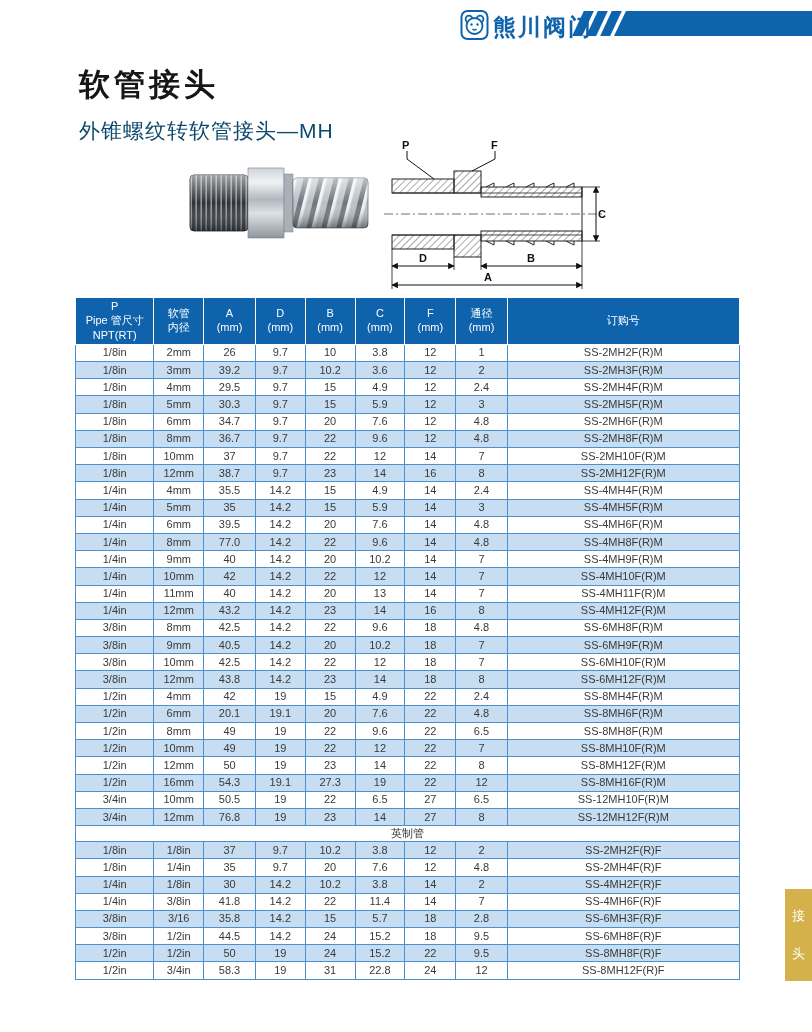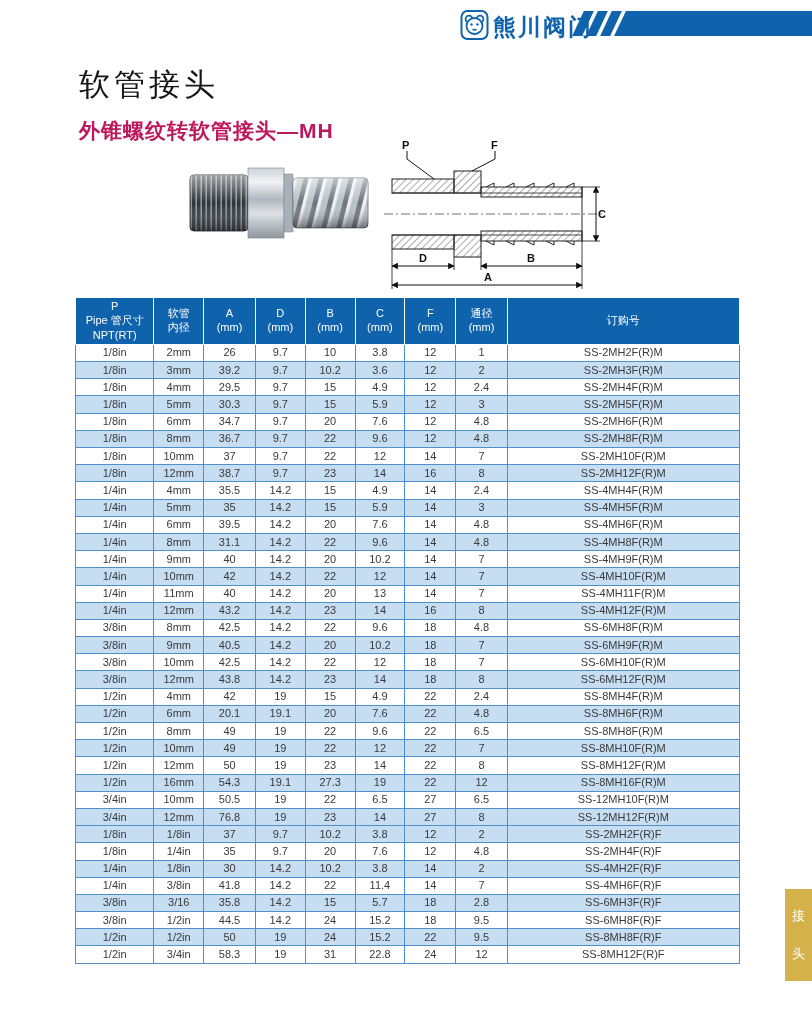--- a/index.html
+++ b/index.html
@@ -9,24 +9,24 @@
   }
   
   .logo-icon{position:absolute;left:460px;top:9px;width:29px;height:32px;}
   .logo-text{position:absolute;left:493px;top:12px;font-size:23px;font-weight:bold;
     color:#0F62AC;letter-spacing:2px;white-space:nowrap;}
   .hdr-stripe{position:absolute;top:11px;width:10px;height:25px;background:#0F62AC;
     transform:skewX(-25deg);}
   .hdr-bar{position:absolute;top:11px;left:614px;right:0;height:25px;background:#0F62AC;
     clip-path:polygon(12px 0,100% 0,100% 100%,0 100%);}
   
-  .page-title{position:absolute;left:79px;top:64px;font-size:31px;font-weight:normal;
+  .page-title{position:absolute;left:79px;top:64px;font-size:31px;font-weight:bold;
     color:#161616;letter-spacing:4px;}
-  .page-subtitle{position:absolute;left:79px;top:117px;font-size:21px;font-weight:bold;
-    color:#be185d;letter-spacing:1px;}
+  .page-subtitle{position:absolute;left:79px;top:117px;font-size:21px;font-weight:normal;
+    color:#0c4a6e;letter-spacing:1px;}
   
   .product-photo{position:absolute;left:188px;top:161px;width:182px;height:84px;}
   .dim-diagram{position:absolute;left:384px;top:137px;width:225px;height:158px;}
   
   .spec-table{position:absolute;left:75px;top:297px;width:665px;border-collapse:collapse;
     table-layout:fixed;}
   .spec-table th{background:#0F62AC;color:#fff;font-size:11px;font-weight:normal;
     border:1.5px solid #fff;padding:1px 0 2px 0;line-height:1.3;text-align:center;}
   .spec-table td{border:1px solid #4E90CC;font-size:11px;color:#3a3a3a;text-align:center;
     height:16.2px;padding:0;line-height:1;background:#fff;}
@@ -308,21 +308,21 @@
         <td>14.2</td>
         <td>20</td>
         <td>7.6</td>
         <td>14</td>
         <td>4.8</td>
         <td>SS-4MH6F(R)M</td>
       </tr>
       <tr class="alt">
         <td>1/4in</td>
         <td>8mm</td>
-        <td>31.1</td>
+        <td>77.0</td>
         <td>14.2</td>
         <td>22</td>
         <td>9.6</td>
         <td>14</td>
         <td>4.8</td>
         <td>SS-4MH8F(R)M</td>
       </tr>
       <tr>
         <td>1/4in</td>
         <td>9mm</td>
@@ -492,20 +492,23 @@
         <td>3/4in</td>
         <td>12mm</td>
         <td>76.8</td>
         <td>19</td>
         <td>23</td>
         <td>14</td>
         <td>27</td>
         <td>8</td>
         <td>SS-12MH12F(R)M</td>
       </tr>
+      <tr class="section-row">
+        <td colspan="9">英制管</td>
+      </tr>
       <tr class="alt">
         <td>1/8in</td>
         <td>1/8in</td>
         <td>37</td>
         <td>9.7</td>
         <td>10.2</td>
         <td>3.8</td>
         <td>12</td>
         <td>2</td>
         <td>SS-2MH2F(R)F</td>

